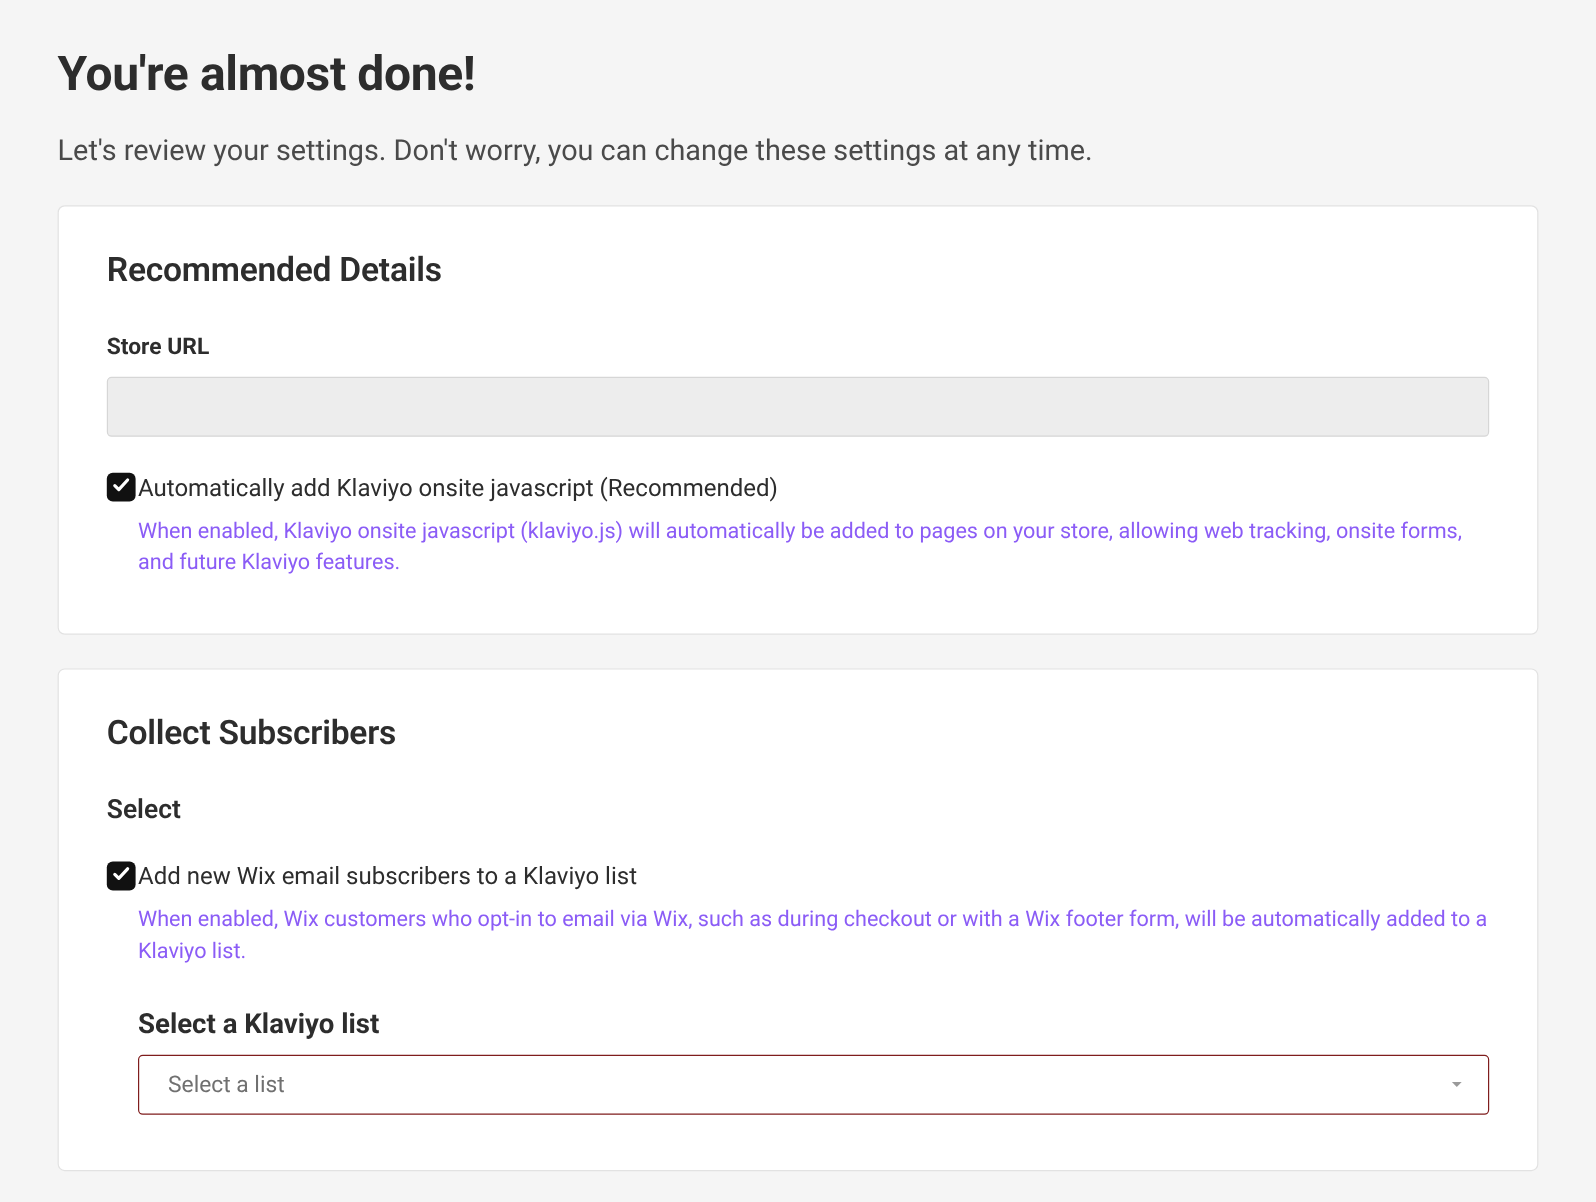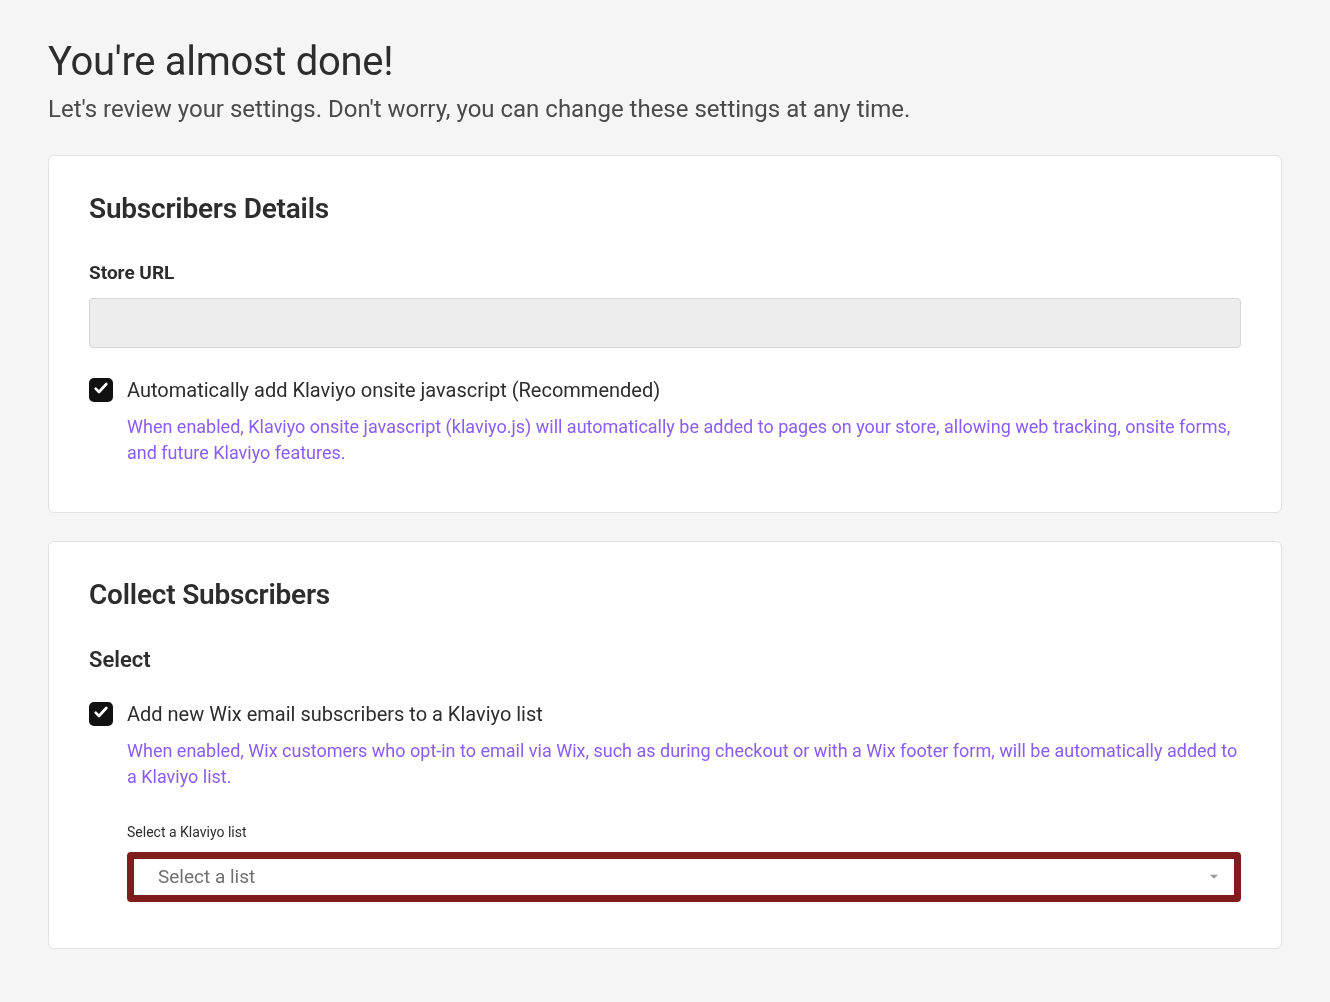--- a/index.html
+++ b/index.html
@@ -9,23 +9,23 @@
     }
     body {
       font-family: -apple-system, BlinkMacSystemFont, "Segoe UI", Roboto, Helvetica, Arial, sans-serif;
       background-color: #f5f5f5;
       color: #333;
       padding: 38px 48px;
       width: 1330px;
     }
     h1.page-title {
       font-size: 40px;
-      font-weight: 400;
-      color: #2d2d2d;
-      margin-bottom: 8px;
+      font-weight: 700;
+      color: #2d2d2d;
+      margin-bottom: 24px;
       letter-spacing: -0.3px;
     }
     p.page-subtitle {
       font-size: 24px;
       color: #4a4a4a;
       margin-bottom: 28px;
       line-height: 1.4;
     }
     .card {
       background: #ffffff;
@@ -61,21 +61,21 @@
       border-radius: 4px;
       background: #ededed;
       padding: 10px 14px;
       font-size: 17px;
       color: #333;
       margin-bottom: 28px;
     }
     .checkbox-row {
       display: flex;
       align-items: flex-start;
-      gap: 14px;
+      gap: 2px;
       margin-bottom: 10px;
     }
     .checkbox {
       flex: 0 0 auto;
       width: 24px;
       height: 24px;
       border-radius: 5px;
       background: #111111;
       display: flex;
       align-items: center;
@@ -99,34 +99,34 @@
     }
     .checkbox-description {
       font-size: 18px;
       color: #8b5cf6;
       line-height: 1.45;
     }
     .select-group {
       margin-top: 34px;
     }
     .select-label {
-      font-size: 14px;
-      font-weight: 400;
+      font-size: 23px;
+      font-weight: 700;
       color: #2d2d2d;
       margin-bottom: 12px;
       display: block;
     }
     .select-wrapper {
       position: relative;
       width: 100%;
     }
     .select-box {
       width: 100%;
       height: 50px;
-      border: 7px solid #7f1d1d;
+      border: 1px solid #7f1d1d;
       border-radius: 4px;
       background: #ffffff;
       padding: 10px 44px 10px 24px;
       font-size: 19px;
       color: #707070;
       cursor: pointer;
       display: flex;
       align-items: center;
     }
     .select-caret {
@@ -143,21 +143,21 @@
       display: block;
     }
   </style>
 </head>
 <body>
 
 <h1 class="page-title">You're almost done!</h1>
 <p class="page-subtitle">Let's review your settings. Don't worry, you can change these settings at any time.</p>
 
 <div class="card">
-  <h2 class="card-title">Subscribers Details</h2>
+  <h2 class="card-title">Recommended Details</h2>
 
   <label class="field-label">Store URL</label>
   <input type="text" class="text-input" value="" style="">
 
   <div class="checkbox-row">
     <div class="checkbox" role="checkbox" aria-checked="true">
       <span>
         <svg viewBox="0 0 24 24" fill="none" stroke="#ffffff" stroke-width="4" stroke-linecap="round" stroke-linejoin="round">
           <polyline points="4 13 9 18 20 6"></polyline>
         </svg>

